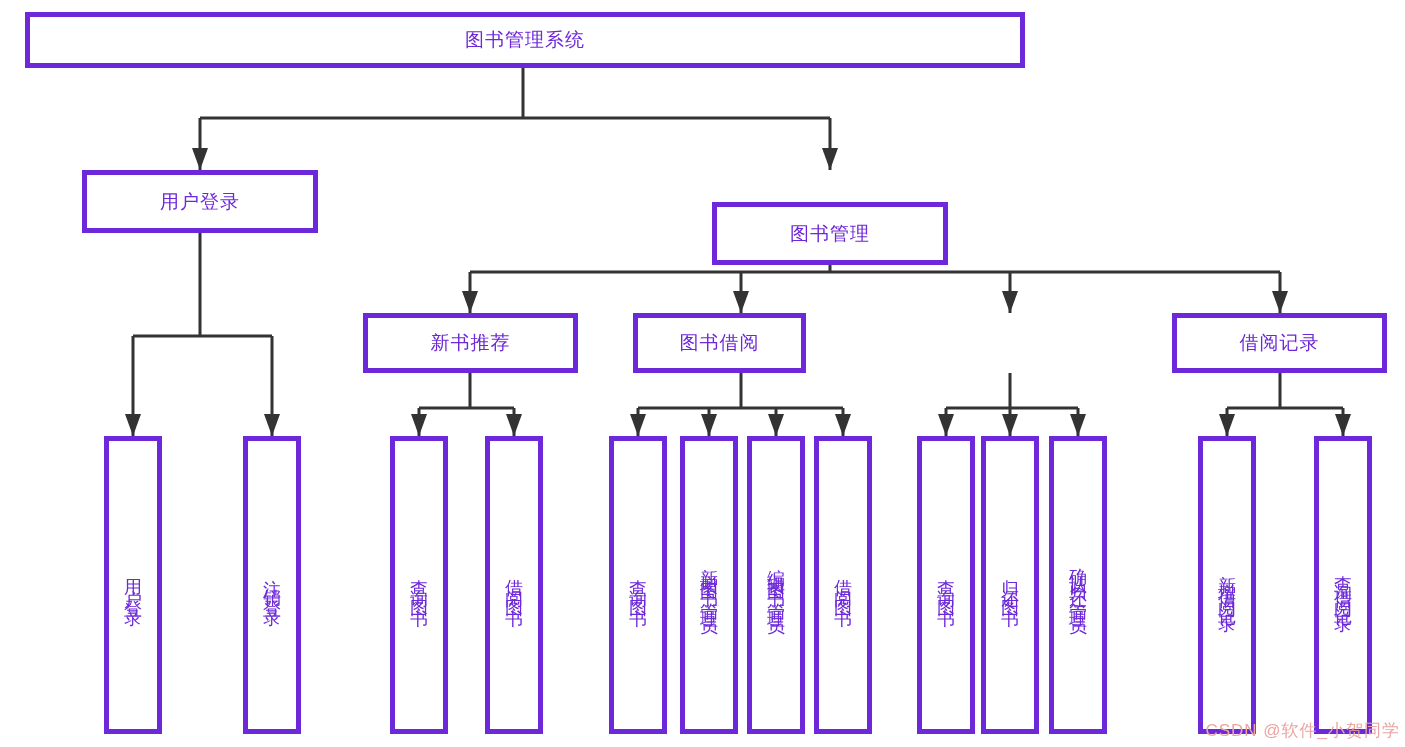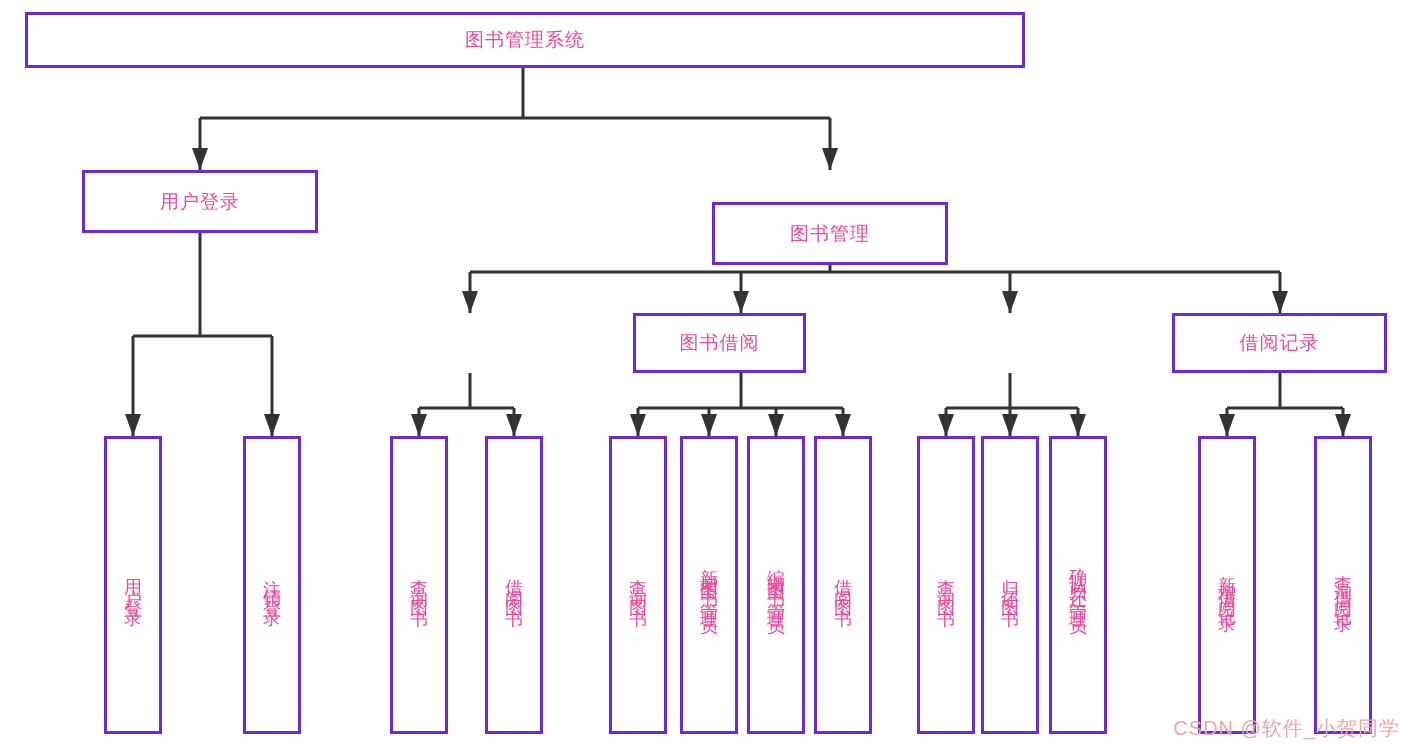--- a/index.html
+++ b/index.html
@@ -13,47 +13,47 @@
   }
   .connectors {
     position: absolute;
     left: 0; top: 0;
     width: 1405px; height: 747px;
     z-index: 0;
   }
   .box {
     position: absolute;
     box-sizing: border-box;
-    border: 3px solid #6d28d9;
+    border: 5px solid #6d28d9;
     background: #ffffff;
     display: flex;
     align-items: center;
     justify-content: center;
-    color: #ec4899;
+    color: #6d28d9;
     z-index: 1;
     text-align: center;
   }
   .h-label { font-size: 19px; letter-spacing: 1px; white-space: nowrap; }
   .v-label {
     writing-mode: vertical-rl;
     font-size: 18px;
     letter-spacing: 10px;
     line-height: 1;
     white-space: nowrap;
   }
   
   .root-box  { left: 25px;  top: 12px;  width: 1000px; height: 56px; }
   .lv1-box   { top: 170px; height: 63px; width: 236px; }
   .lv2-box   { top: 313px; height: 60px; width: 215px; }
   .leaf-box  { top: 436px; height: 298px; width: 58px; }
   .watermark {
     position: absolute;
     right: 5px;
     bottom: 5px;
-    font-size: 20px;
+    font-size: 17px;
     letter-spacing: 1px;
     z-index: 2;
     white-space: nowrap;
   }
 </style>
 </head>
 <body>
 
 <div class="canvas">
 
@@ -92,20 +92,23 @@
     <span class="h-label">图书管理系统</span>
   </div>
 
   <div class="box lv1-box" style="left:82px;">
     <span class="h-label">用户登录</span>
   </div>
   <div class="box lv1-box" style="left:712px;margin-top:32px;">
     <span class="h-label">图书管理</span>
   </div>
 
+  <div class="box lv2-box" style="left:363px;">
+    <span class="h-label">新书推荐</span>
+  </div>
   <div class="box lv2-box" style="left:633px;width:173px;">
     <span class="h-label">图书借阅</span>
   </div>
   <div class="box lv2-box" style="left:1172px;">
     <span class="h-label">借阅记录</span>
   </div>
 
   <div class="box leaf-box" style="left:104px;">
     <span class="v-label">用户登录</span>
   </div>

